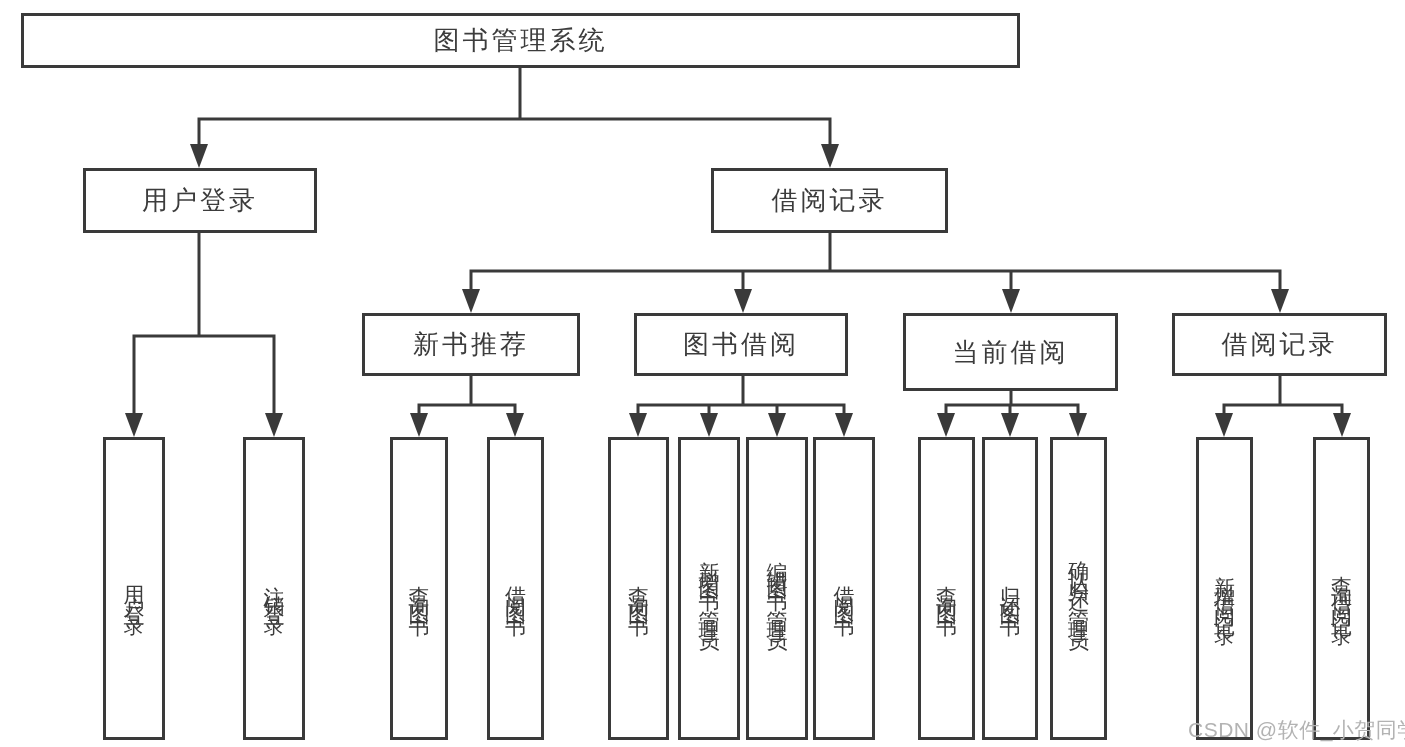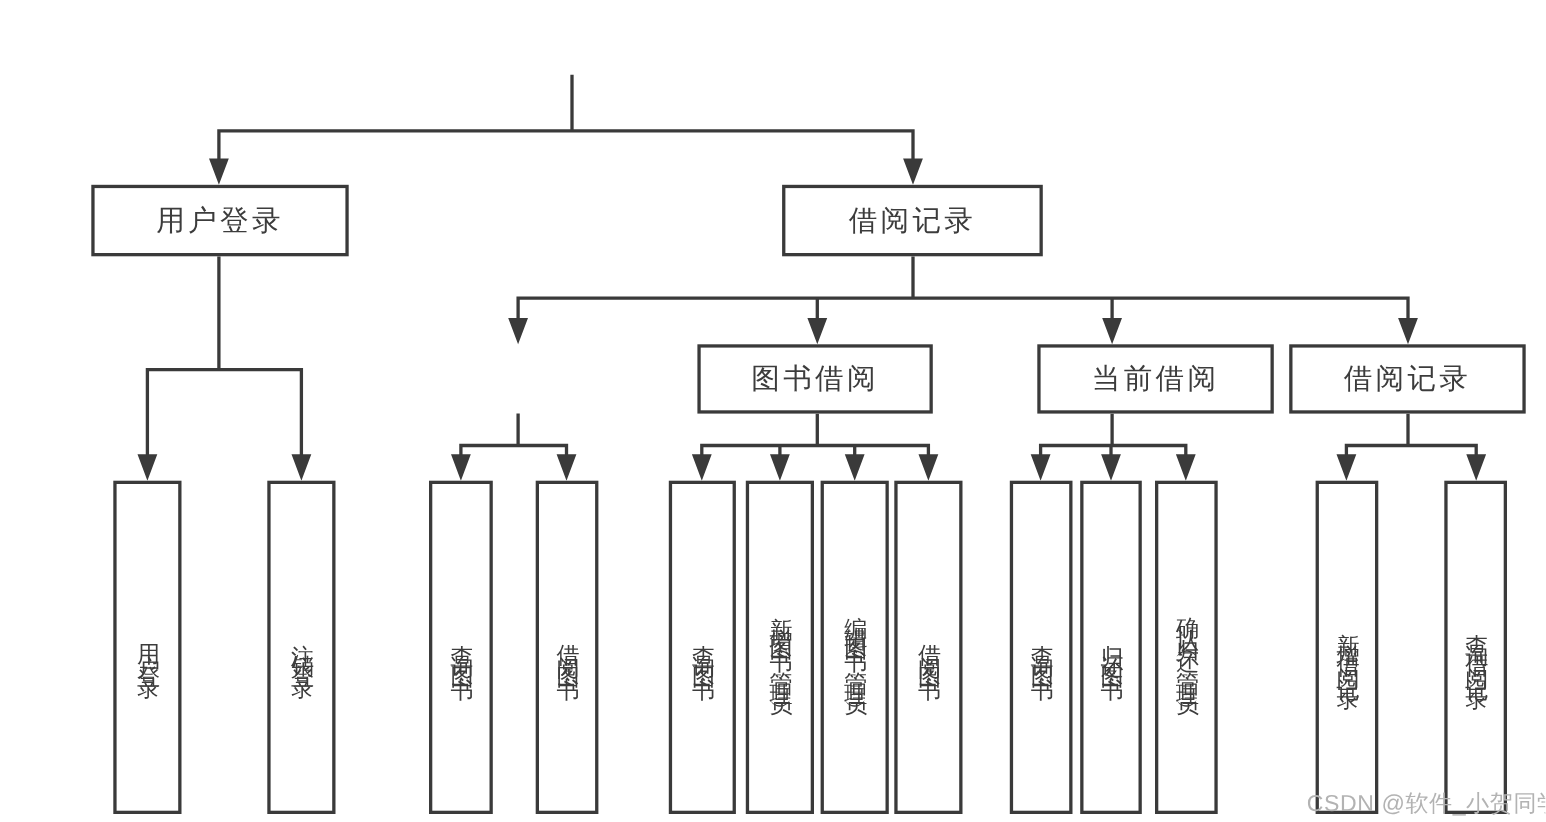--- a/index.html
+++ b/index.html
@@ -41,21 +41,21 @@
     letter-spacing: 10px;
     white-space: nowrap;
     color: #3c3c3c;
   }
   
   .n-root   { left: 21px;  top: 13px;  width: 999px; height: 55px; }
   .n-login  { left: 83px;  top: 168px; width: 234px; height: 65px; }
   .n-mgmt   { left: 711px; top: 168px; width: 237px; height: 65px; }
   .n-newb   { left: 362px; top: 313px; width: 218px; height: 63px; }
   .n-borrow { left: 634px; top: 313px; width: 214px; height: 63px; }
-  .n-cur    { left: 903px; top: 313px; width: 215px; height: 63px; margin-left: 40px; }
+  .n-cur    { left: 903px; top: 313px; width: 215px; height: 78px; }
   .n-rec    { left: 1172px;top: 313px; width: 215px; height: 63px; text-align: right; }
   .leaf     { top: 437px; height: 303px; }
   .l-1  { left: 103px;  width: 62px; }
   .l-2  { left: 243px;  width: 62px; }
   .l-3  { left: 390px;  width: 58px; }
   .l-4  { left: 487px;  width: 57px; }
   .l-5  { left: 608px;  width: 61px; }
   .l-6  { left: 678px;  width: 62px; }
   .l-7  { left: 746px;  width: 62px; }
   .l-8  { left: 813px;  width: 62px; }
@@ -94,28 +94,34 @@
       <path d="M190 144 L208 144 L199 168 Z M821 144 L839 144 L830 168 Z"></path>
       <path d="M125 413 L143 413 L134 437 Z M265 413 L283 413 L274 437 Z"></path>
       <path d="M462 289 L480 289 L471 313 Z M734 289 L752 289 L743 313 Z M1002 289 L1020 289 L1011 313 Z M1271 289 L1289 289 L1280 313 Z"></path>
       <path d="M410 413 L428 413 L419 437 Z M506 413 L524 413 L515 437 Z"></path>
       <path d="M629 413 L647 413 L638 437 Z M700 413 L718 413 L709 437 Z M768 413 L786 413 L777 437 Z M835 413 L853 413 L844 437 Z"></path>
       <path d="M937 413 L955 413 L946 437 Z M1001 413 L1019 413 L1010 437 Z M1069 413 L1087 413 L1078 437 Z"></path>
       <path d="M1215 413 L1233 413 L1224 437 Z M1333 413 L1351 413 L1342 437 Z"></path>
     </g>
   </svg>
 
+  <div class="node n-root">
+    <span class="h-label">图书管理系统</span>
+  </div>
 
   <div class="node n-login">
     <span class="h-label">用户登录</span>
   </div>
   <div class="node n-mgmt">
     <span class="h-label">借阅记录</span>
   </div>
 
+  <div class="node n-newb">
+    <span class="h-label">新书推荐</span>
+  </div>
   <div class="node n-borrow">
     <span class="h-label">图书借阅</span>
   </div>
   <div class="node n-cur">
     <span class="h-label">当前借阅</span>
   </div>
   <div class="node n-rec">
     <span class="h-label">借阅记录</span>
   </div>
 

